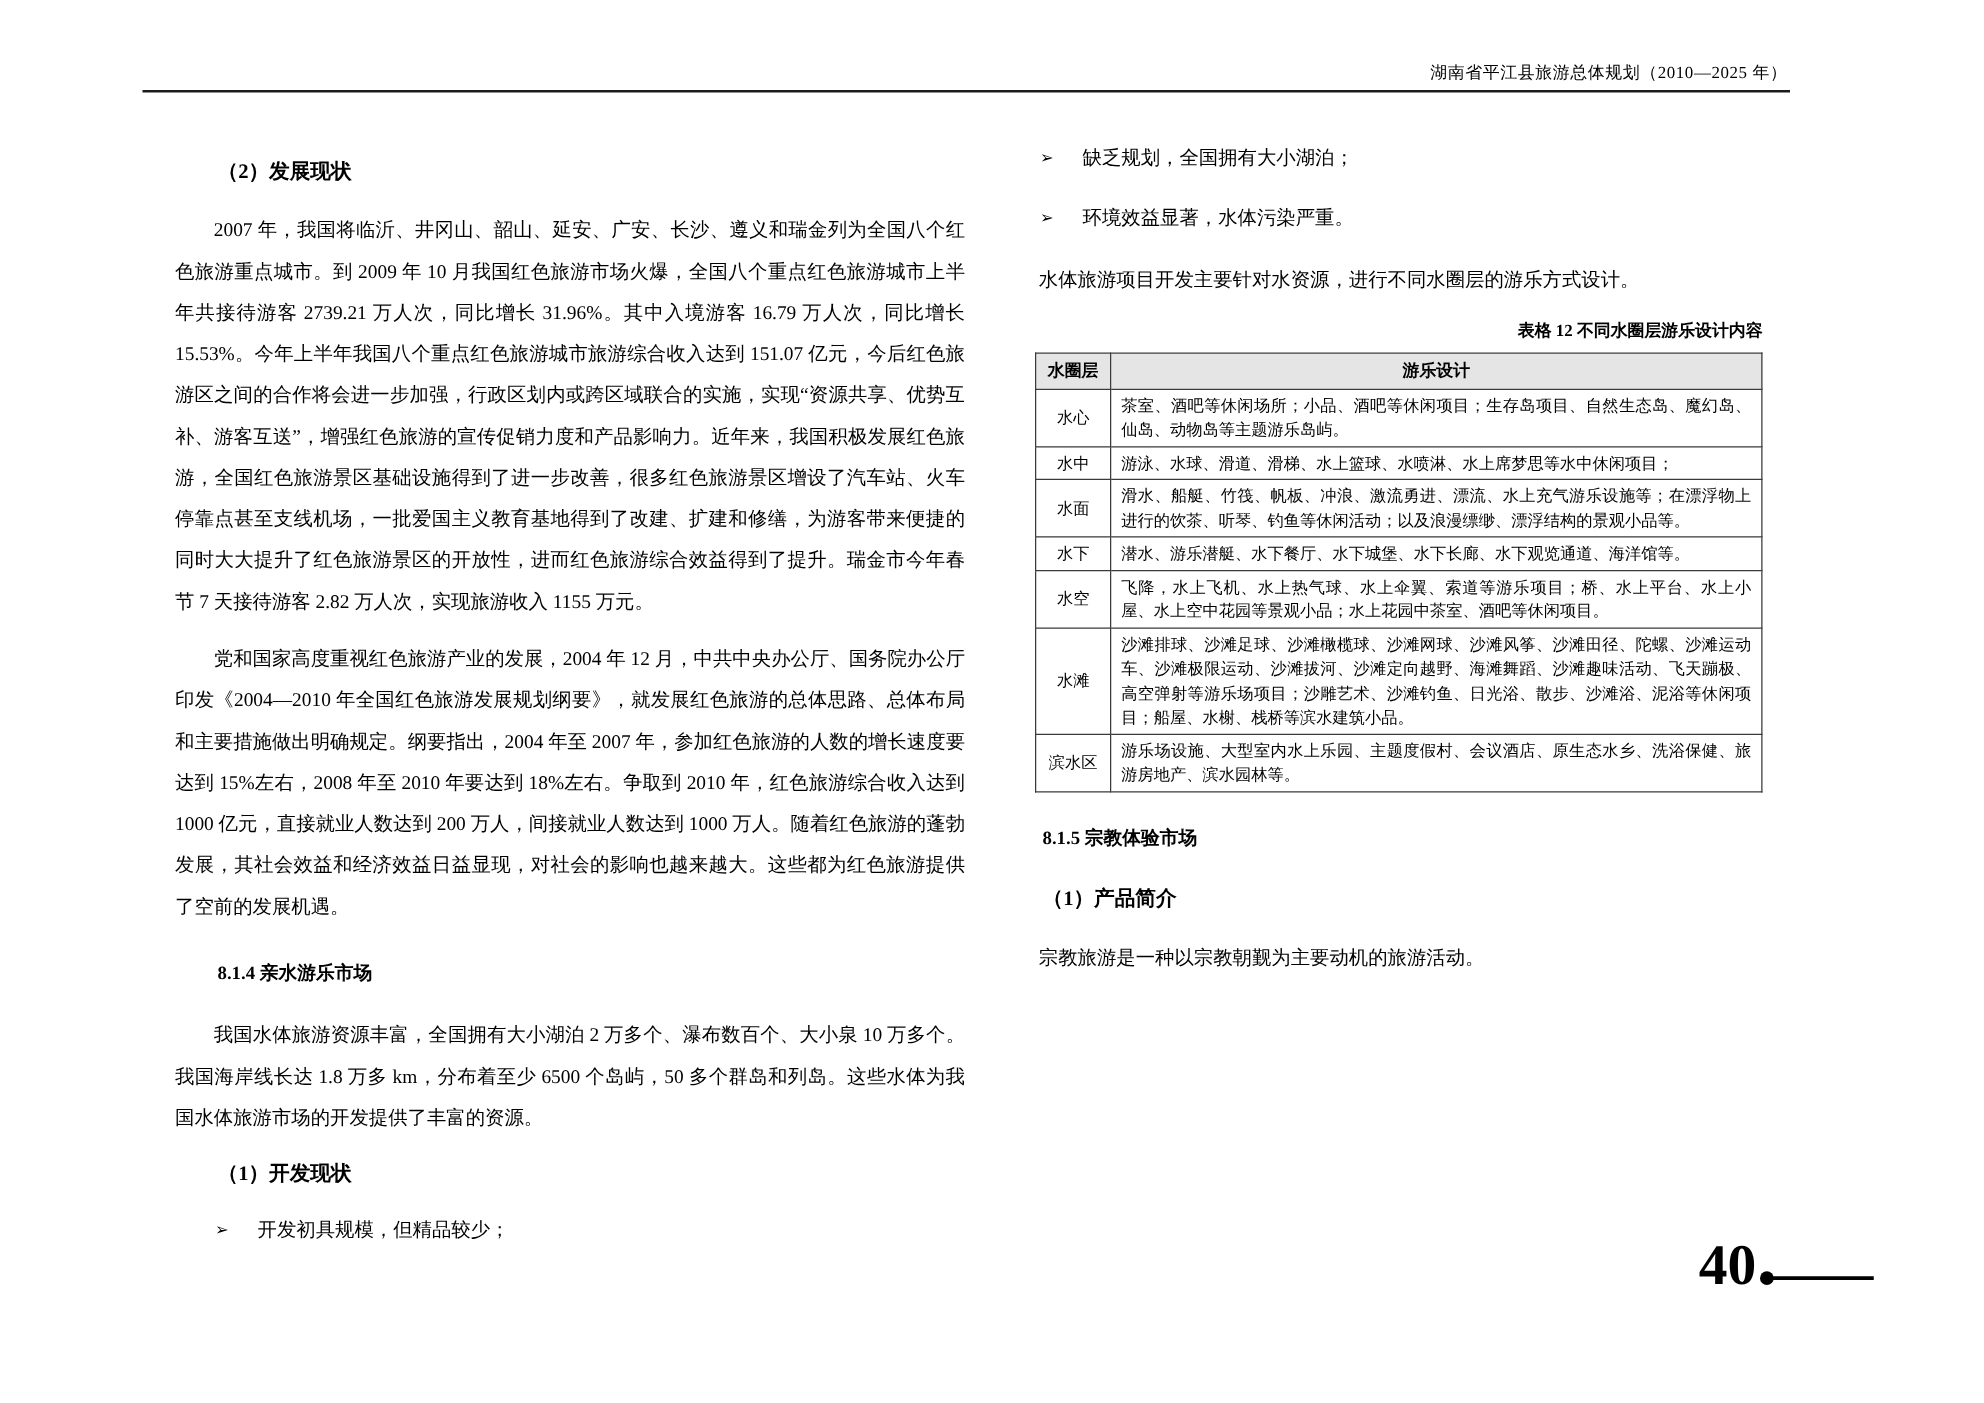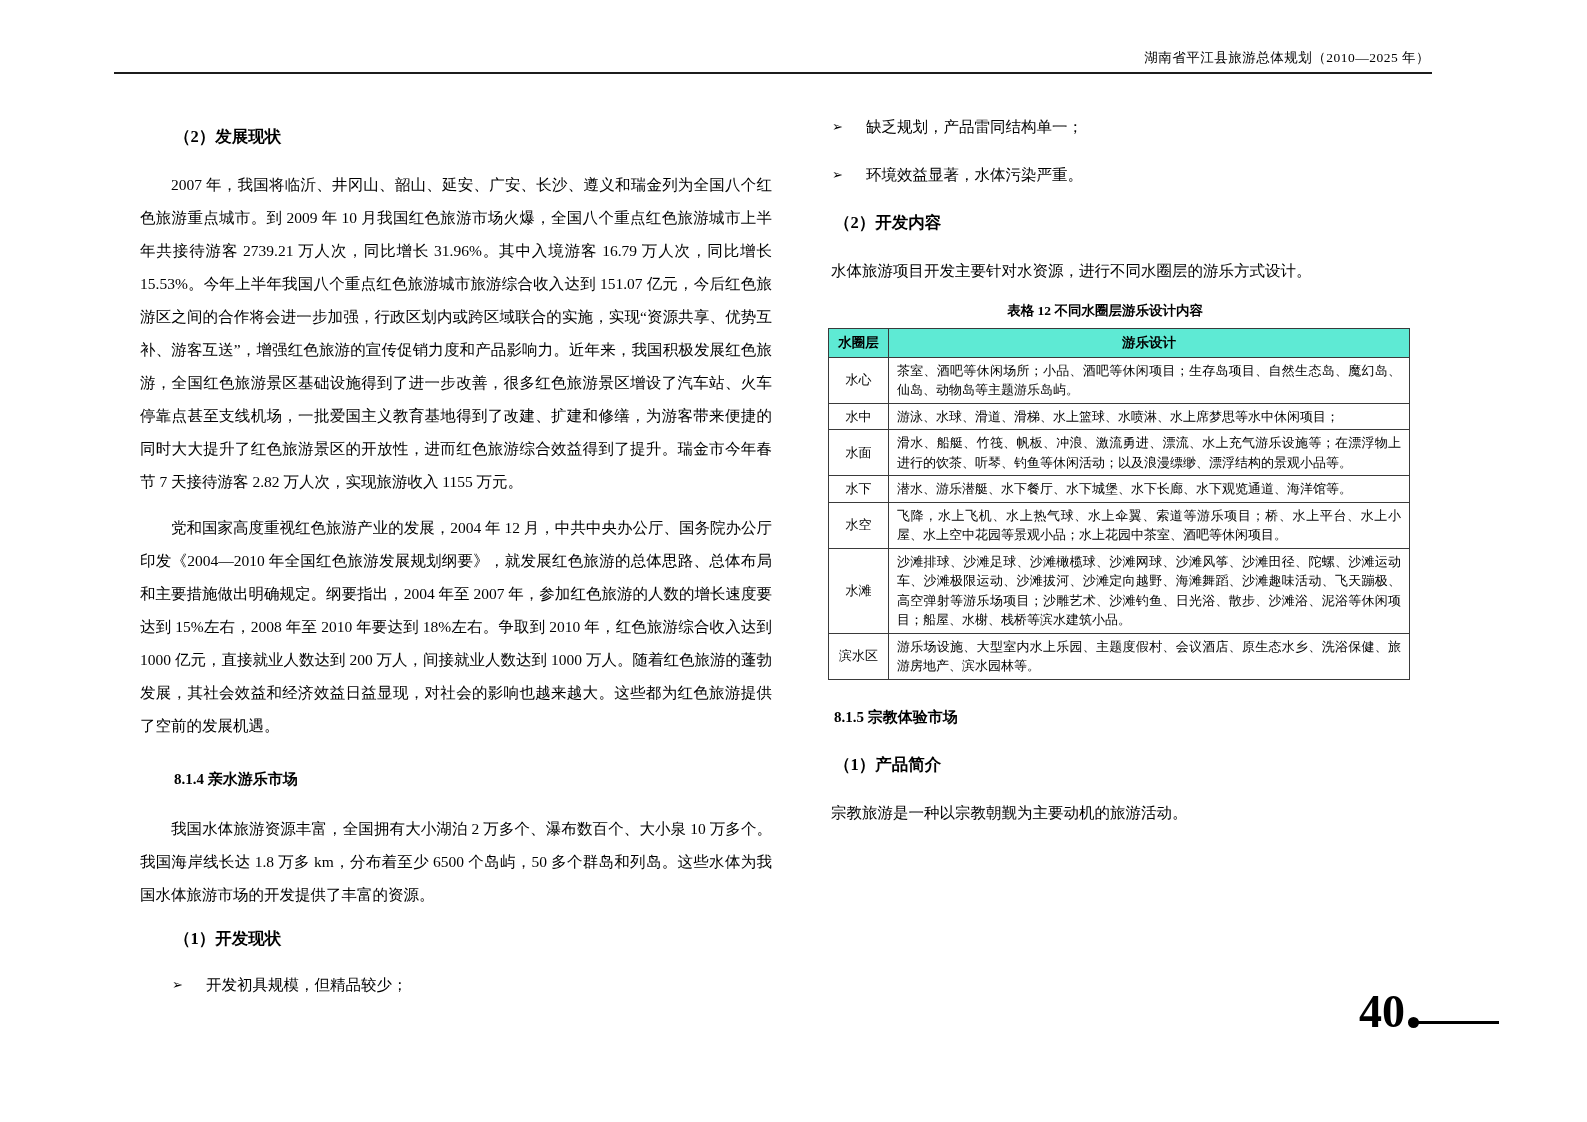--- a/index.html
+++ b/index.html
@@ -39,33 +39,33 @@
     display: flex; align-items: flex-start;
     padding-left: 32px; margin: 4px 0 18px 0;
     text-align: left; line-height: 30px;
   }
   .bullet .arrow {
     width: 34px; flex: 0 0 34px;
     font-size: 13px; line-height: 30px;
     font-family: "DejaVu Sans", sans-serif;
   }
   .tbl-caption {
-    text-align: center; font-weight: bold; font-size: 13.5px;
+    text-align: right; font-weight: bold; font-size: 13.5px;
     line-height: 22px; margin: 2px 0 6px 0;
   }
   .tbl-wrap { padding-left: 28px; margin-bottom: 10px; }
   table.layer-table {
     width: 582px; border-collapse: collapse;
     font-size: 13px; line-height: 19.5px;
   }
   table.layer-table th, table.layer-table td {
     border: 1px solid #3a3a3a; padding: 3px 8px; vertical-align: middle;
   }
   table.layer-table thead th {
-    background: #5eead4; font-weight: bold;
+    background: #e5e5e5; font-weight: bold;
     text-align: center; font-size: 13.5px; padding: 4px 8px;
   }
   table.layer-table td.layer {
     width: 60px; text-align: center; padding: 3px 4px; white-space: nowrap;
   }
   table.layer-table td.design { text-align: justify; text-justify: inter-ideograph; }
   .page-num-block { position: absolute; right: 0; top: 986px; width: 260px; height: 70px; }
   .page-num {
     position: absolute; right: 182px; top: 0;
     font-size: 46px; font-weight: bold; line-height: 52px; margin-left: 22px;
@@ -96,27 +96,26 @@
     <h3 class="sub">（1）开发现状</h3>
     <div class="bullet">
       <span class="arrow">➢</span>
       <span>开发初具规模，但精品较少；</span>
     </div>
   </div>
 
   <div class="col col-right">
     <div class="bullet">
       <span class="arrow">➢</span>
-      <span>缺乏规划，产品雷同结构单一；</span>
+      <span>缺乏规划，全国拥有大小湖泊；</span>
     </div>
     <div class="bullet">
       <span class="arrow">➢</span>
       <span>环境效益显著，水体污染严重。</span>
     </div>
-    <h3 class="sub">（2）开发内容</h3>
     <p class="body">水体旅游项目开发主要针对水资源，进行不同水圈层的游乐方式设计。</p>
 
     <div class="tbl-caption">表格 12 不同水圈层游乐设计内容</div>
     <div class="tbl-wrap">
       <table class="layer-table">
         <thead>
           <tr>
             <th>水圈层</th>
             <th>游乐设计</th>
           </tr>

